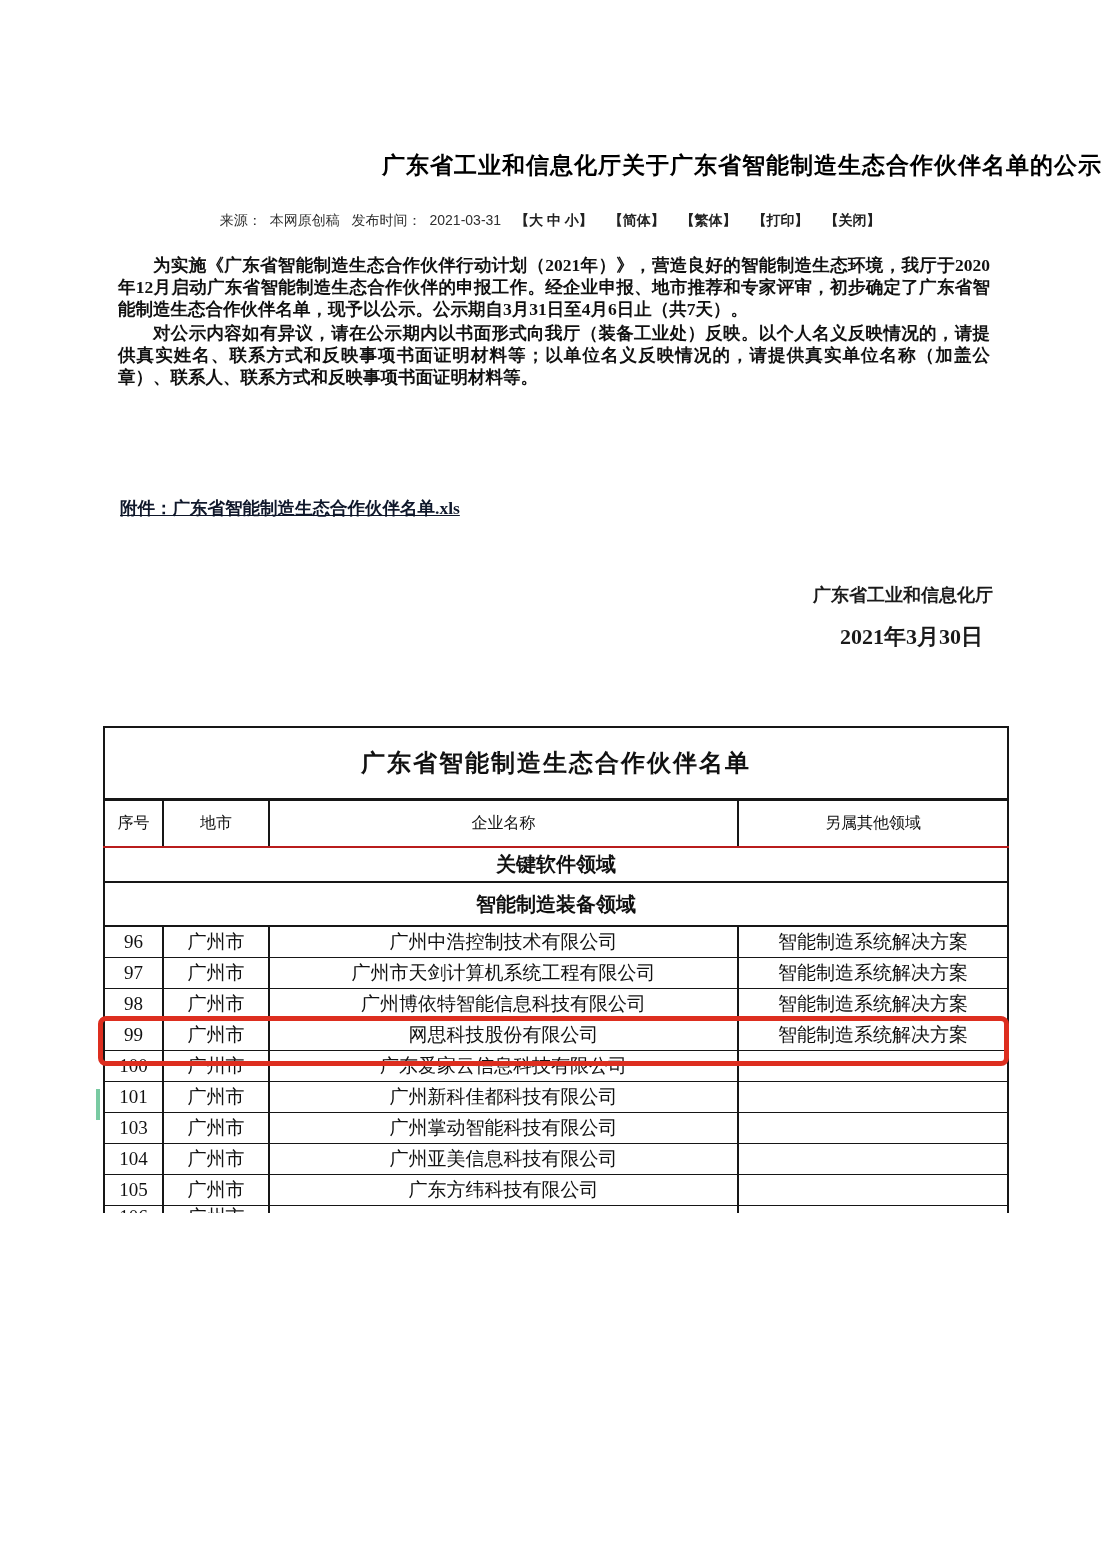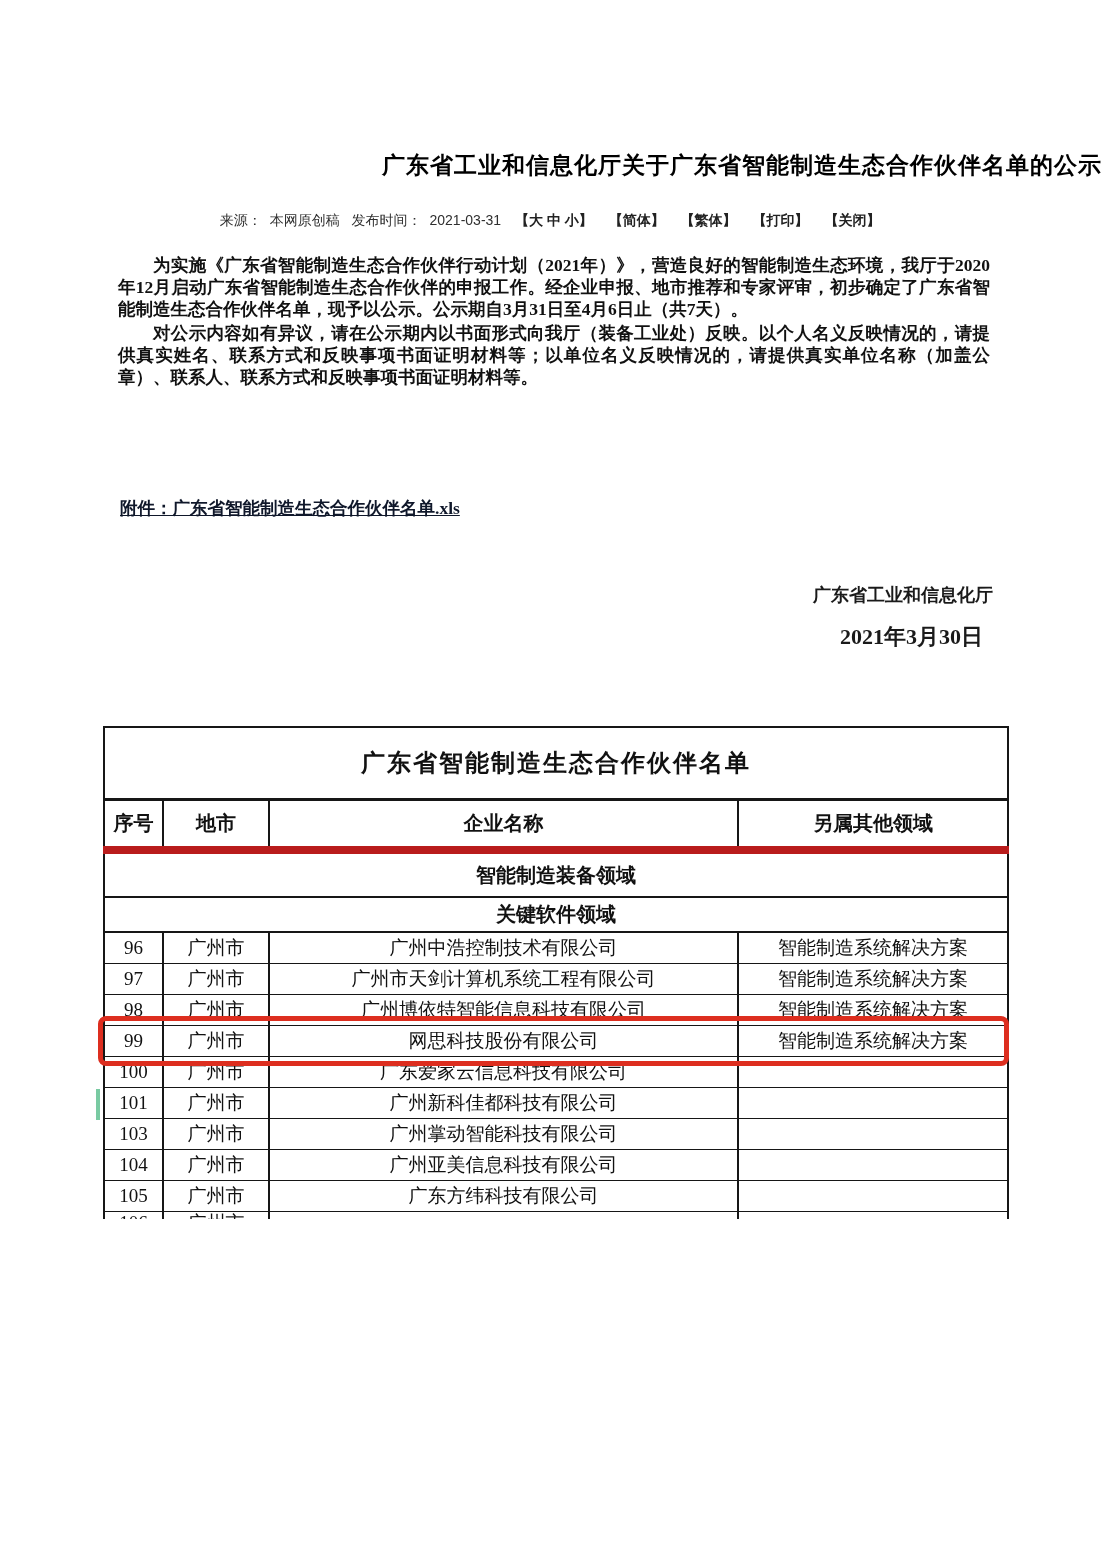--- a/index.html
+++ b/index.html
@@ -53,21 +53,21 @@
     position:absolute; left:103px; top:726px; width:904px;
     border-collapse:collapse; table-layout:fixed;
     background:#fff; color:#111;
   }
   .list td, .list th {
     border:2px solid #161616;
     text-align:center; vertical-align:middle;
     padding:0; overflow:hidden; white-space:nowrap;
   }
   .t-title td { height:70px; font-size:24px; font-weight:bold; border-bottom:3px solid #161616; letter-spacing:2px; }
-  .t-head th  { height:45px; font-size:20px; font-weight:bold; border-bottom:8px solid #b91c1c; }
+  .t-head th  { height:45px; font-size:16px; font-weight:normal; border-bottom:2px solid #b91c1c; }
   .t-section td { height:42px; font-size:20px; font-weight:bold; }
   .t-section.s2 td { height:33px; }
   .t-row td { height:30px; font-size:19px; border-top-width:1px; border-bottom-width:1px; }
   .t-partial td { border-top-width:1px; border-bottom:none; }
   .t-partial .clip { height:7px; overflow:hidden; }
   .t-partial .clip span { display:block; font-size:19px; line-height:21px; }
 
   .red-box {
     left:98px; top:1016px; width:911px; height:50px;
     border:5px solid #dd2e1f; border-radius:8px;
@@ -114,26 +114,26 @@
   <tbody>
     <tr class="t-title">
       <td colspan="4">广东省智能制造生态合作伙伴名单</td>
     </tr>
     <tr class="t-head">
       <th>序号</th>
       <th>地市</th>
       <th>企业名称</th>
       <th>另属其他领域</th>
     </tr>
+    <tr class="t-section s2">
+      <td colspan="4">关键软件领域</td>
+    </tr>
     <tr class="t-section">
       <td colspan="4">智能制造装备领域</td>
     </tr>
-    <tr class="t-section s2">
-      <td colspan="4">关键软件领域</td>
-    </tr>
   </tbody>
   <tbody>
       <tr class="t-row">
     <td>96</td>
     <td>广州市</td>
     <td>广州中浩控制技术有限公司</td>
     <td>智能制造系统解决方案</td>
   </tr>
       <tr class="t-row">
     <td>97</td>

